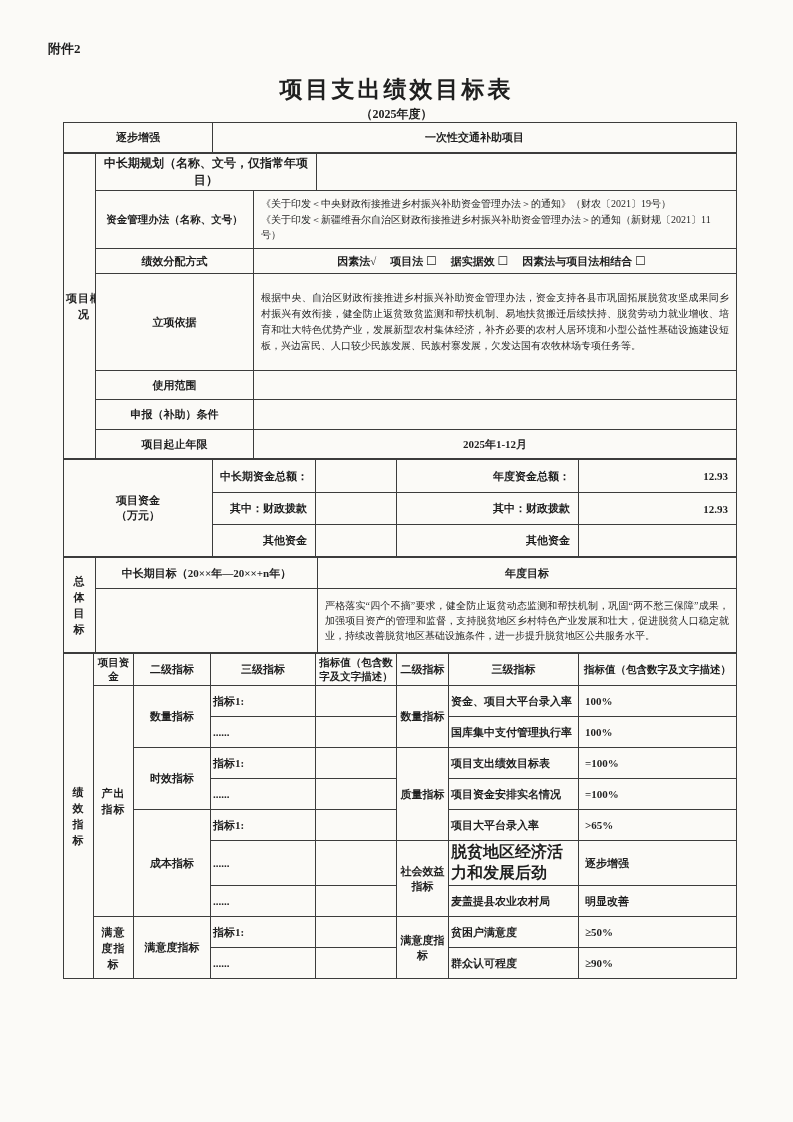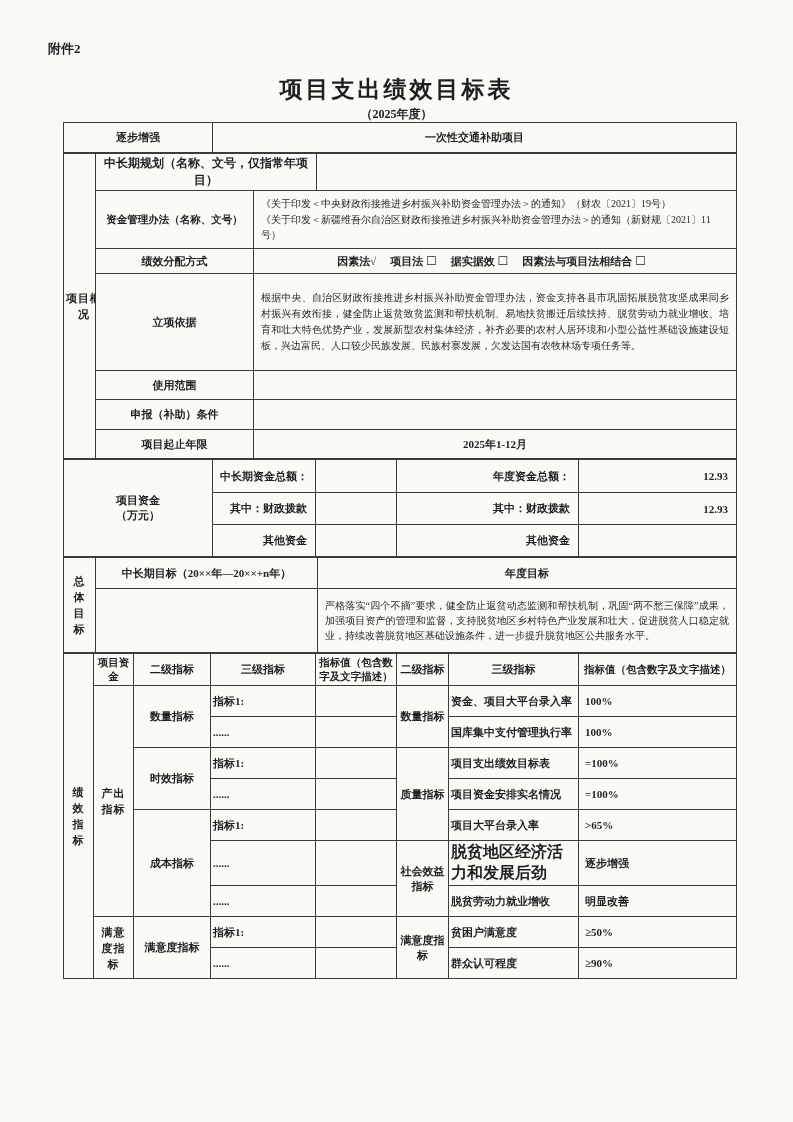--- a/index.html
+++ b/index.html
@@ -217,21 +217,21 @@
     <tr>
       <td style="height:28px" class="left">......</td>
       <td></td>
       <td rowspan="2">社会效益指标</td>
       <td class="left" style="font-size:16px">脱贫地区经济活力和发展后劲</td>
       <td class="valcell">逐步增强</td>
     </tr>
     <tr>
       <td style="height:28px" class="left">......</td>
       <td></td>
-      <td class="left">脱贫劳动力就业增收</td>
+      <td class="left">麦盖提县农业农村局</td>
       <td class="valcell">明显改善</td>
     </tr>
     <tr>
       <td rowspan="2" class="vlabel">
             <div style="width:26px">满意度指标</div>
           </td>
       <td rowspan="2">满意度指标</td>
       <td style="height:28px" class="left">指标1:</td>
       <td></td>
       <td rowspan="2">满意度指标</td>

